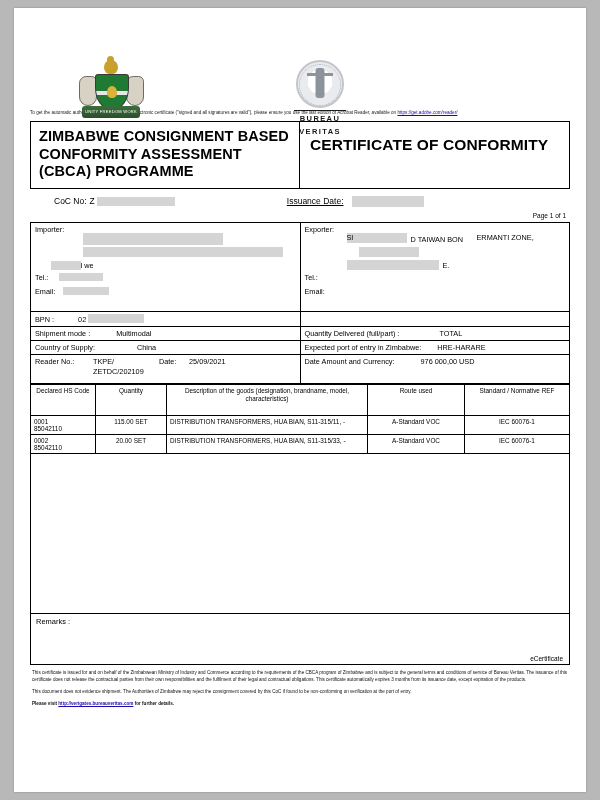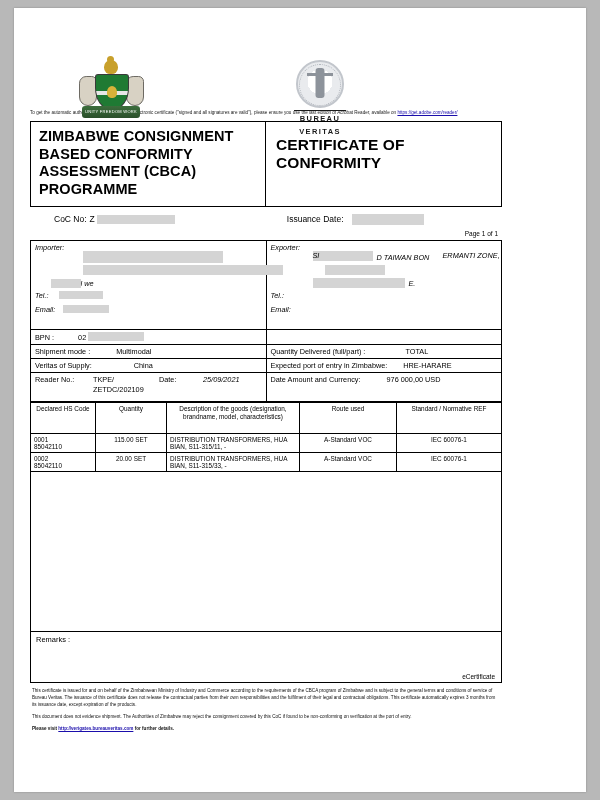--- a/index.html
+++ b/index.html
@@ -23,21 +23,21 @@
     top: 8px;
     width: 572px;
     height: 784px;
     background: #ffffff;
     box-shadow: 0 0 2px rgba(0,0,0,0.25);
   }
   .inner {
     position: absolute;
     left: 16px;
     top: 10px;
-    width: 472px;
+    width: 540px;
   }
 
   
   .logos {
     position: relative;
     height: 92px;
   }
   .coat {
     position: absolute;
     left: 46px;
@@ -241,21 +241,21 @@
     width: 100%;
     border-collapse: collapse;
     table-layout: fixed;
   }
   table.doc td {
     border: 1px solid #000;
     vertical-align: top;
     font-size: 7.3px;
     padding: 2px 4px;
   }
-  .party-box { height: 84px; position: relative; font-style: italic; }
+  .party-box { height: 84px; position: relative; }
   .party-title { font-size: 7.3px; }
   .lbl-tel { position: absolute; left: 4px; top: 50px; }
   .lbl-email { position: absolute; left: 4px; top: 64px; }
   .pty-l1 { position: absolute; left: 46px; top: 12px; }
   .pty-l2 { position: absolute; left: 46px; top: 10px; }
   .pty-l3 { position: absolute; left: 46px; top: 38px; }
 
   .cell-pad { padding: 3px 4px; font-size: 7.5px; }
   .kv { display: flex; align-items: baseline; }
   .kv .k { white-space: nowrap; }
@@ -350,21 +350,21 @@
 
       <div class="title-band">
         <div class="title-left">ZIMBABWE CONSIGNMENT BASED CONFORMITY ASSESSMENT (CBCA) PROGRAMME</div>
         <div class="title-right">CERTIFICATE OF CONFORMITY</div>
       </div>
 
       <div class="coc-row">
         <span class="coc-label">CoC No:</span>
         <span>Z</span>
         <span class="redact" style="width:78px;margin-left:2px;"></span>
-        <span style="margin-left:112px;">Issuance Date:</span>
+        <span style="margin-left:112px;text-decoration:underline;">Issuance Date:</span>
         <span class="redact tall" style="width:72px;margin-left:8px;"></span>
       </div>
       <div class="page-of">Page 1 of 1</div>
 
       <table class="doc">
         <tbody>
             <tr>
           <td class="party-box" style="width:50%">
             <span class="party-title">Importer:</span>
             <span class="redact" style="width:140px;height:12px;position:absolute;left:52px;top:10px;"></span>
@@ -407,39 +407,39 @@
           <td class="cell-pad">
             <div class="kv">
               <span class="k">Quantity Delivered (full/part) :</span>
               <span class="v" style="margin-left:40px;">TOTAL</span>
             </div>
           </td>
         </tr>
         <tr>
           <td class="cell-pad">
             <div class="kv">
-              <span class="k">Veritas of Supply:</span>
+              <span class="k">Country of Supply:</span>
               <span class="v" style="margin-left:42px;">China</span>
             </div>
           </td>
           <td class="cell-pad">
             <div class="kv">
               <span class="k">Expected port of entry in Zimbabwe:</span>
               <span class="v" style="margin-left:16px;">HRE-HARARE</span>
             </div>
           </td>
         </tr>
         <tr>
           <td class="cell-pad" style="height:24px;">
             <div style="position:relative;height:22px;">
               <span style="position:absolute;left:0;top:0;">Reader No.:</span>
               <span style="position:absolute;left:58px;top:0;">TKPE/</span>
               <span style="position:absolute;left:58px;top:10px;">ZETDC/202109</span>
               <span style="position:absolute;left:124px;top:0;">Date:</span>
-              <span style="position:absolute;left:168px;top:0;font-style:italic;">25/09/2021</span>
+              <span style="position:absolute;left:154px;top:0;">25/09/2021</span>
             </div>
           </td>
           <td class="cell-pad">
             <div class="kv">
               <span class="k">Date Amount and Currency:</span>
               <span class="v" style="margin-left:26px;">976 000,00 USD</span>
             </div>
           </td>
         </tr>
       </tbody>

